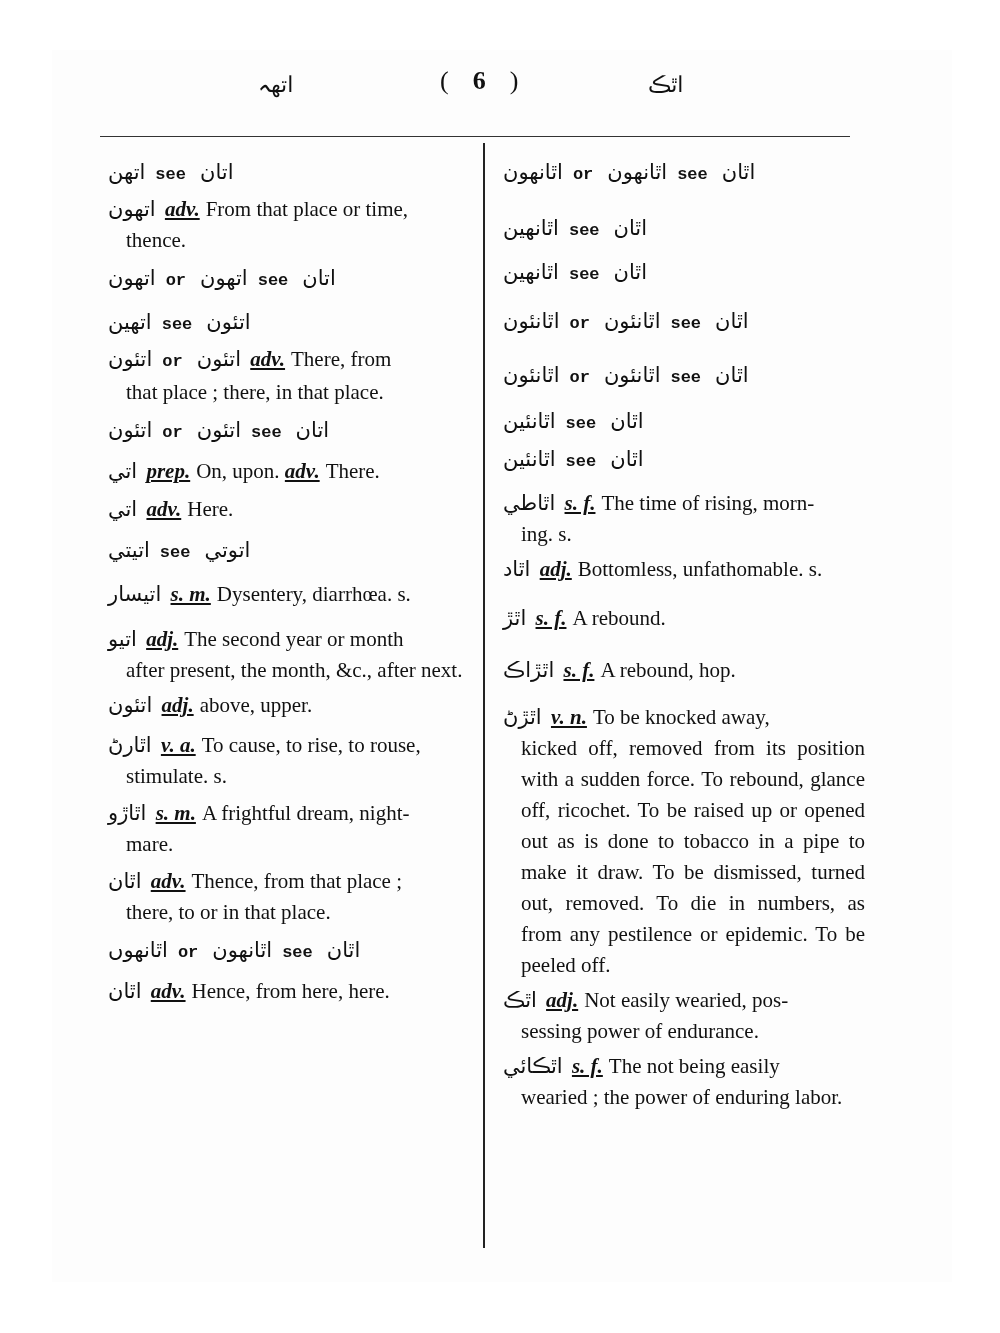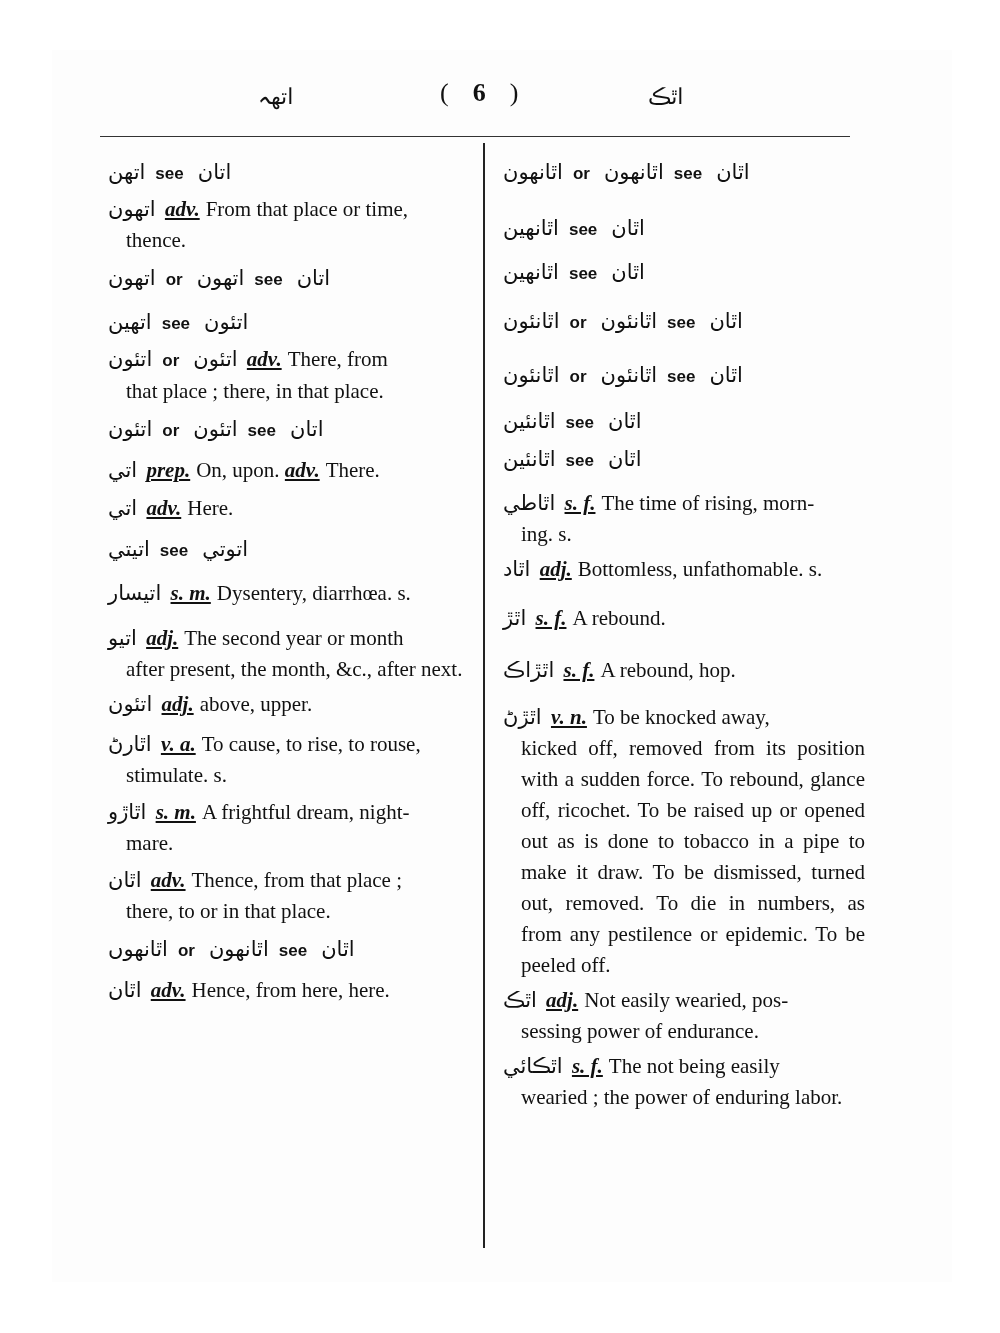--- a/index.html
+++ b/index.html
@@ -1,32 +1,32 @@
 <!DOCTYPE html>
 <html><head>
   <meta charset="utf-8">
   <style>
     html, body { margin: 0; padding: 0; background: #ffffff; }
     body { width: 1000px; height: 1333px; position: relative; overflow: hidden;
            font-family: "Liberation Serif", "DejaVu Serif", serif; color: #111; }
     .page { position: absolute; left: 52px; top: 50px; width: 900px; height: 1232px; background: #fdfdfd; }
-    .running-head { position: absolute; left: 0; top: 78px; width: 1000px; height: 40px; font-family: Liberation Serif, serif; }
+    .running-head { position: absolute; left: 0; top: 66px; width: 1000px; height: 40px; font-family: Liberation Serif, serif; }
     .rh-left { position: absolute; left: 258px; top: 6px; font-size: 22px; direction: rtl; }
     .rh-center { position: absolute; left: 440px; top: 0; font-size: 26px; letter-spacing: 2px; }
     .rh-center .num { font-weight: bold; margin: 0 22px; }
     .rh-right { position: absolute; left: 648px; top: 6px; font-size: 22px; direction: rtl; }
     .rule { position: absolute; left: 100px; top: 136px; width: 750px; height: 1px; background: #333; }
     .col-divider { position: absolute; left: 483px; top: 143px; width: 2px; height: 1105px; background: #222; }
     .col { position: absolute; top: 150px; }
     .col-left { left: 100px; width: 370px; }
     .col-right { left: 495px; width: 370px; }
     .entry { font-size: 21px; line-height: 31px; margin-bottom: 0; }
     .entry .hw { font-family: "DejaVu Sans", sans-serif; font-size: 21px; direction: rtl; unicode-bidi: isolate; margin-right: 4px; margin-left: 8px; }
     .entry .pos { font-style: italic; font-weight: bold; margin-right: 6px; text-decoration: underline; }
-    .entry .sep { font-family: Liberation Sans, sans-serif; font-weight: bold; font-size: 17px; margin: 0 6px; }
+    .entry .sep { font-family: Liberation Mono, monospace; font-weight: bold; font-size: 17px; margin: 0 6px; }
     .entry .def { }
     .entry .cont { display: block; padding-left: 26px; }
     .cross { height: 44px; line-height: 44px; white-space: nowrap; }
     .cross.tight { height: 38px; line-height: 38px; }
   </style>
 </head>
 <body>
 
 <div class="page"></div>
 

